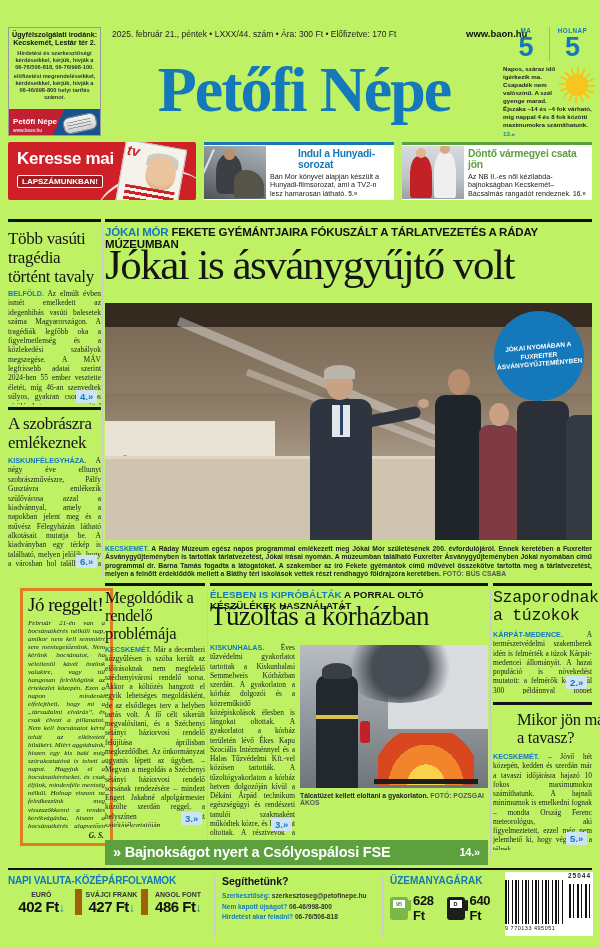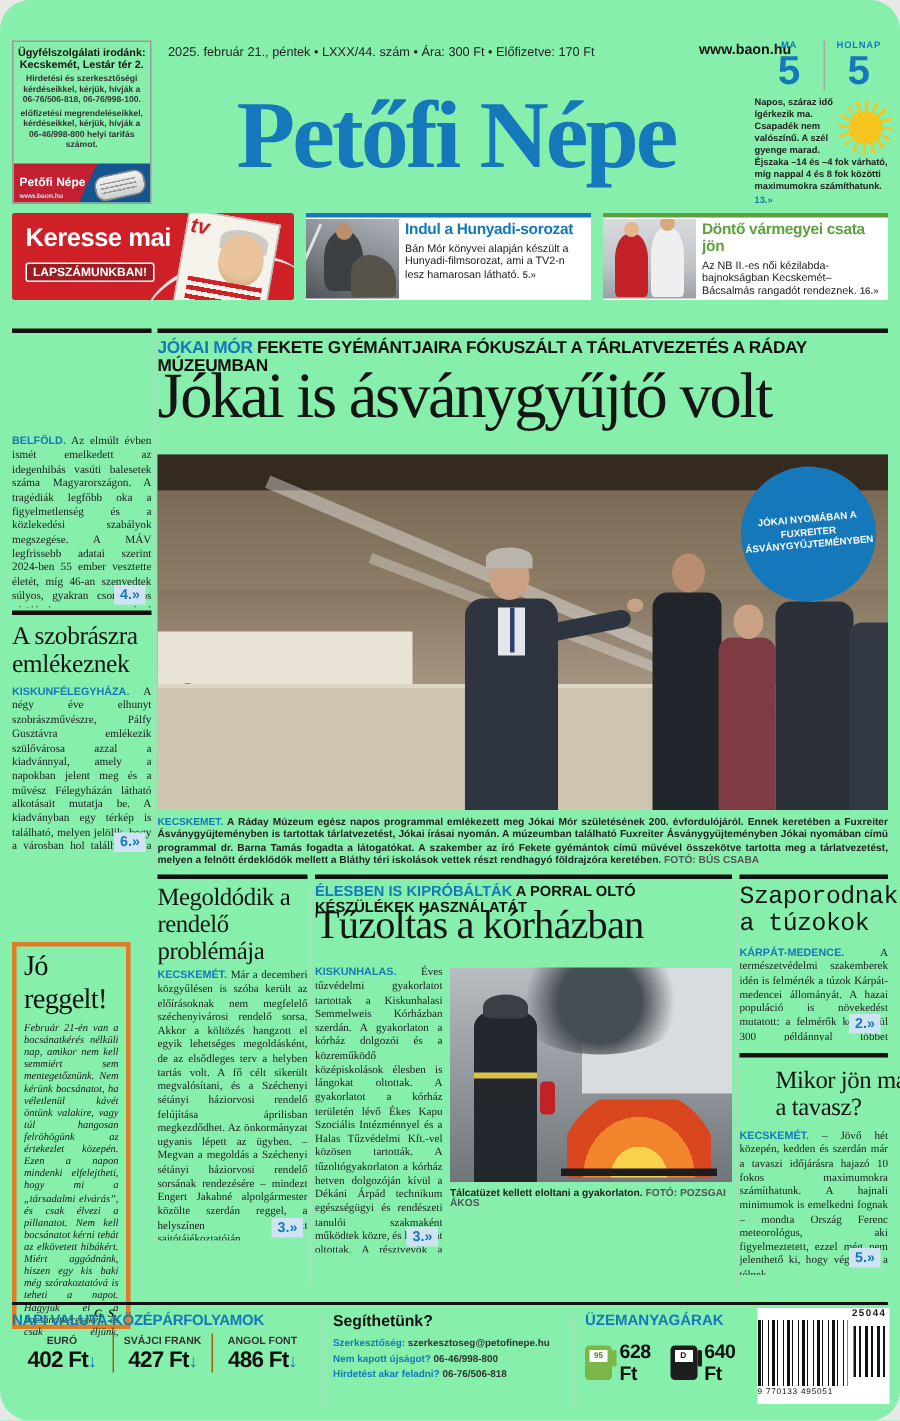--- a/index.html
+++ b/index.html
@@ -1,17 +1,17 @@
 <!DOCTYPE html>
 <html><head>
 <meta charset="utf-8">
 <style>
   * { margin:0; padding:0; box-sizing:border-box; }
   body { background:#e8e8e8; font-family:"Liberation Sans", sans-serif; }
-  .page { position:relative; width:600px; height:947px; background:#86efac; margin:0 auto; overflow:hidden; color:#1a1a1a;border-radius:20px; }
+  .page { position:relative; width:600px; height:947px; background:#bef264; margin:0 auto; overflow:hidden; color:#1a1a1a; }
 
   
   .service-box { position:absolute; left:8px; top:27px; width:93px; height:109px; border:1px solid #9a9a9a; text-align:center; padding:3px 2px 0; overflow:hidden; }
   .service-title { font-size:7.2px; font-weight:bold; line-height:1.15; color:#111; }
   .service-text { font-size:5.7px; font-weight:bold; color:#333; line-height:1.25; margin-top:2px; }
   .service-logo { position:absolute; left:0; bottom:0; width:100%; height:26px; background:linear-gradient(115deg,#c22032 54%,#15548e 54%); }
   .service-logo-name { position:absolute; left:4px; bottom:9px; color:#fff; font-size:8px; font-weight:bold; }
   .service-logo-site { position:absolute; left:4px; bottom:2px; color:#cfe0f0; font-size:4.5px; font-weight:bold; }
   .service-paper-roll { position:absolute; right:3px; bottom:3px; width:34px; height:17px; background:linear-gradient(180deg,#f3f3f3,#cfcfcf); border:1px solid #888; border-radius:7px; transform:rotate(-12deg); }
   .service-paper-roll::after { content:""; position:absolute; left:3px; top:4px; width:24px; height:8px; background:repeating-linear-gradient(180deg,#9a9a9a 0 1px,transparent 1px 3px); }
@@ -53,21 +53,21 @@
   .photo-hunyadi .rider-head { position:absolute; left:20px; top:3px; width:11px; height:11px; border-radius:50%; background:#b98f6e; }
   .photo-hunyadi .sword { position:absolute; left:2px; top:2px; width:2px; height:34px; background:#dfe3e6; transform:rotate(24deg); }
   .photo-hunyadi .horse { position:absolute; left:30px; top:24px; width:30px; height:28px; background:#565349; border-radius:40% 60% 10% 10%; }
   .photo-handball { background:linear-gradient(180deg,#d8dbde 0%,#bfc4c8 60%,#9aa0a5 100%); }
   .photo-handball .p-red { position:absolute; left:8px; top:10px; width:22px; height:42px; background:#c22127; border-radius:40% 40% 10% 10%; }
   .photo-handball .p-red::before { content:""; position:absolute; left:6px; top:-8px; width:10px; height:10px; border-radius:50%; background:#e3b68e; }
   .photo-handball .p-white { position:absolute; left:32px; top:6px; width:22px; height:46px; background:#efefef; border-radius:40% 40% 10% 10%; }
   .photo-handball .p-white::before { content:""; position:absolute; left:6px; top:-8px; width:10px; height:10px; border-radius:50%; background:#d9a97e; }
   .promo-copy { position:absolute; left:66px; top:4px; width:120px; }
   .promo-title { font-size:10.3px; font-weight:bold; line-height:1.05; letter-spacing:-.2px; }
-  .promo.hunyadi .promo-title { color:#1478bb; }
+  .promo.hunyadi .promo-title { color:#1478bb;margin-left:28px; }
   .promo.handball .promo-title { color:#5ca13d; }
   .promo-text { margin-top:2px; font-size:7.2px; line-height:1.2; color:#222; }
   .promo-ref { font-weight:bold; color:#555; font-size:6.5px; }
 
   
   .bar { position:absolute; background:#111; height:3px; }
   .vrule { position:absolute; width:1px; background:#c9c9c9; }
 
   
   .atitle { font-family:"Liberation Serif", serif; font-weight:400; color:#151515; letter-spacing:-.3px; }
@@ -78,21 +78,21 @@
   
   .art-rail-title { position:absolute; left:8px; top:229px; width:93px; font-size:17px; line-height:1.12; }
   .art-rail-body { position:absolute; left:8px; top:289px; width:93px; height:116px; }
   .art-rail-ref { left:76px; top:390px; }
   .divider-left { left:8px; top:407px; width:93px; }
   .art-sculpt-title { position:absolute; left:8px; top:414px; width:93px; font-size:17px; line-height:1.12; }
   .art-sculpt-body { position:absolute; left:8px; top:456px; width:93px; height:112px; }
   .art-sculpt-ref { left:76px; top:555px; }
 
   
-  .gm-box { position:absolute; left:8px; top:588px; width:79px; height:258px; border:3px solid #e07b26; padding:3px 5px;margin-top:40px; }
+  .gm-box { position:absolute; left:20px; top:588px; width:93px; height:258px; border:3px solid #e07b26; padding:3px 5px; }
   .gm-title { font-family:"Liberation Serif", serif; font-size:19px; letter-spacing:-.5px; color:#111; }
   .gm-body { margin-top:3px; font-family:"Liberation Serif", serif; font-style:italic; font-size:7px; line-height:1.16; text-align:justify; height:212px; overflow:hidden; }
   .gm-author { position:absolute; right:6px; bottom:3px; font-family:"Liberation Serif", serif; font-style:italic; font-weight:bold; font-size:7.5px; }
 
   
   .kicker { position:absolute; left:105px; top:226px; width:487px; font-size:11.5px; font-weight:bold; letter-spacing:-.2px; color:#111; }
   .kicker .hl { color:#1478bb; }
   .headline-main { position:absolute; left:105px; top:240px; width:487px; font-size:43px; line-height:1.15; white-space:nowrap; letter-spacing:-1.5px; }
 
   .main-photo { position:absolute; left:105px; top:303px; width:487px; height:237px; overflow:hidden;
@@ -156,21 +156,21 @@
   .spring-ref { left:566px; top:832px; }
 
   .banner { position:absolute; left:105px; top:840px; width:383px; height:25px; background:#5ca13d; color:#fff; font-weight:bold; font-size:14.5px; line-height:25px; padding:0 8px; letter-spacing:-.2px; }
   .banner-ref { position:absolute; right:8px; top:0; font-size:11px; }
 
   
   .footer-line { position:absolute; left:8px; top:868px; width:584px; height:2px; background:#111; }
   .fx-title { position:absolute; left:8px; top:875px; width:210px; font-size:10px; font-weight:bold; color:#1478bb; letter-spacing:-.2px; }
   .fx-row { position:absolute; left:8px; top:889px; width:200px; display:flex; }
   .fx-cell { width:33.3%; text-align:center; padding-top:2px; }
-  .fx-cell + .fx-cell { border-left:1px solid #a16207; }
+  .fx-cell + .fx-cell { border-left:7px solid #a16207; }
   .fx-name { font-size:7px; font-weight:bold; color:#333; }
   .fx-value { font-size:15px; font-weight:bold; color:#111; letter-spacing:-.5px; }
   .fx-arrow { color:#1478bb; font-size:12px; font-weight:bold; }
 
   .help-title { position:absolute; left:222px; top:875px; font-size:10.5px; font-weight:bold; color:#111; }
   .help-lines { position:absolute; left:222px; top:891px; width:150px; font-size:6.6px; line-height:1.6; }
   .help-label { color:#1478bb; font-weight:bold; }
   .help-value { color:#333; font-weight:bold; }
 
   .fuel-title { position:absolute; left:390px; top:875px; font-size:10px; font-weight:bold; color:#1478bb; }
@@ -272,20 +272,21 @@
         <span>Az NB II.-es női kézilabda-bajnokságban Kecskemét–Bácsalmás rangadót rendeznek.</span>
         <span class="promo-ref">16.»</span>
       </div>
     </div>
   </div>
 
   <div class="bar" style="left:8px;top:219px;width:93px;"></div>
   <div class="bar" style="left:105px;top:219px;width:487px;"></div>
   <div class="vrule" style="left:102px;top:226px;height:352px;"></div>
 
+  <div class="atitle art-rail-title">Több vasúti tragédia történt tavaly</div>
   <div class="abody art-rail-body">
     <span class="lead">BELFÖLD.</span>
     <span>Az elmúlt évben ismét emelkedett az idegenhibás vasúti balesetek száma Magyarországon. A tragédiák legfőbb oka a figyelmetlenség és a közlekedési szabályok megszegése. A MÁV legfrissebb adatai szerint 2024-ben 55 ember vesztette életét, míg 46-an szenvedtek súlyos, gyakran csonkolásos sérüléseket a vasúttal összefüggő balesetek során.</span>
   </div>
   <div class="ref art-rail-ref">4.»</div>
 
   <div class="bar divider-left"></div>
 
   <div class="atitle art-sculpt-title">A szobrászra emlékeznek</div>
   <div class="abody art-sculpt-body">
@@ -384,20 +385,24 @@
 
   <div class="bar divider-right"></div>
 
   <div class="atitle spring-title">Mikor jön már a tavasz?</div>
   <div class="abody spring-body">
     <span class="lead">KECSKEMÉT.</span>
     <span>– Jövő hét közepén, kedden és szerdán már a tavaszi időjárásra hajazó 10 fokos maximumokra számíthatunk. A hajnali minimumok is emelkedni fognak – mondta Ország Ferenc meteorológus, aki figyelmeztetett, ezzel még nem jelenthető ki, hogy vége lesz a télnek.</span>
   </div>
   <div class="ref spring-ref">5.»</div>
 
+  <div class="banner">
+    <span>» Bajnokságot nyert a Csólyospálosi FSE</span>
+    <span class="banner-ref">14.»</span>
+  </div>
 
   <div class="footer-line"></div>
   <div class="vrule vr-f" style="left:214px;"></div>
   <div class="vrule vr-f" style="left:382px;"></div>
 
   <div class="fx-title">NAPI VALUTA-KÖZÉPÁRFOLYAMOK</div>
   <div class="fx-row">
     <div class="fx-cell">
       <div class="fx-name">EURÓ</div>
       <div class="fx-value"><span>402 Ft</span><span class="fx-arrow">↓</span></div>

